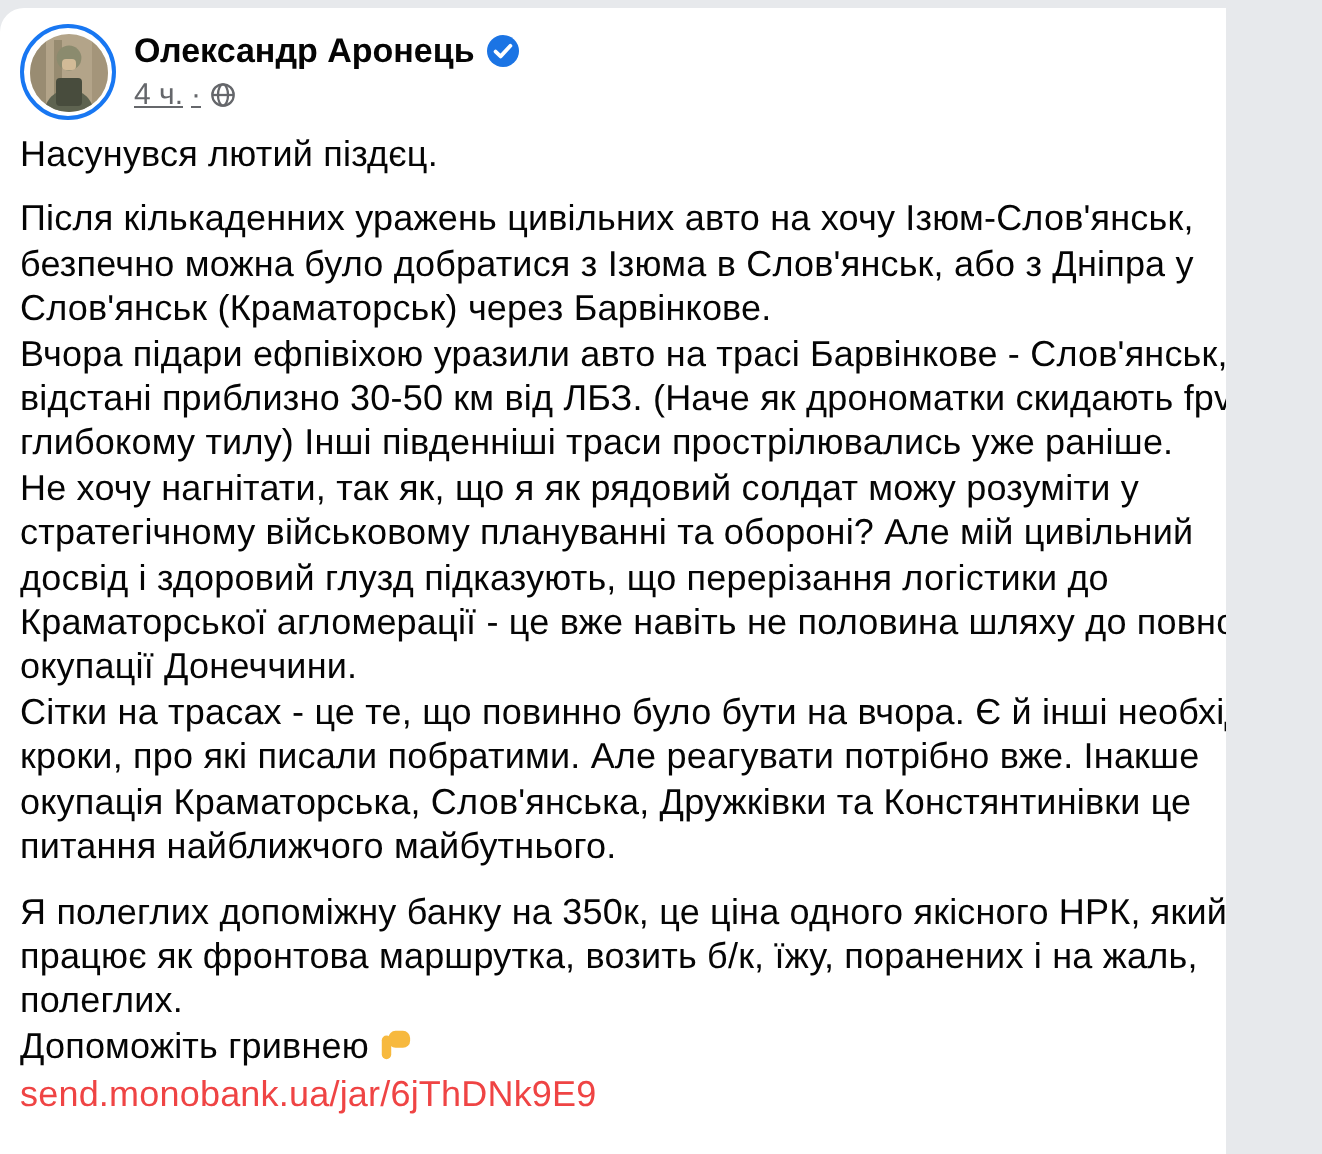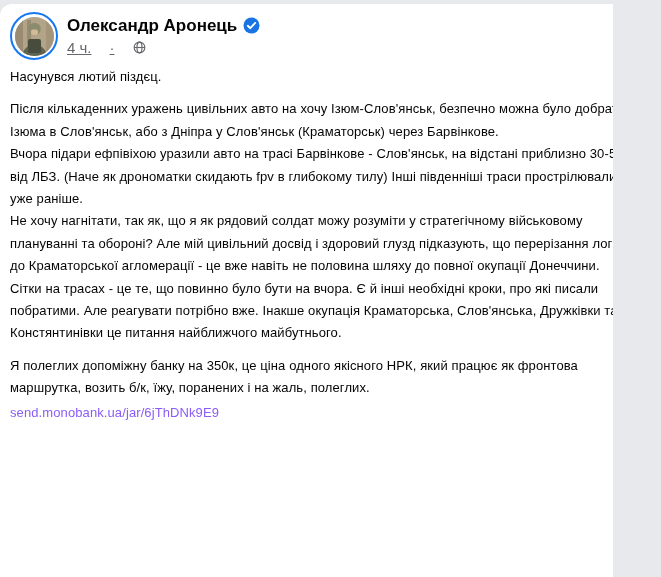--- a/index.html
+++ b/index.html
@@ -65,21 +65,21 @@
   .author-name {
     font-size: 17px;
     font-weight: bold;
     color: #050505;
     line-height: 21px;
     cursor: pointer;
   }
   .meta-row {
     display: flex;
     align-items: center;
-    gap: 18px;
+    gap: 4px;
     margin-top: 3px;
     font-size: 15px;
     color: #65676B;
     text-decoration: underline;
   }
   .meta-row .dot-sep { color: #65676B; }
   .timestamp { cursor: pointer; }
   .more-button {
     position: absolute;
     top: 20px;
@@ -89,35 +89,35 @@
     border: none;
     background: transparent;
     border-radius: 50%;
     display: flex;
     align-items: center;
     justify-content: center;
     cursor: pointer;
   }
   
   .post-text {
-    font-size: 13px;
+    font-size: 18px;
     line-height: 22.4px;
     color: #050505;
     letter-spacing: 0.1px;
   }
   .block { margin: 0 0 10px 0; }
   .block:last-child { margin-bottom: 0; }
   .cta-line {
     display: flex;
     align-items: center;
     gap: 5px;
   }
   .link-line { margin-top: 2px; }
   a.mono-link {
-    color: #8b5cf6;
+    color: #ef4444;
     text-decoration: none;
     cursor: pointer;
   }
   svg { display: block; }
   .inline-icon { display: inline-block; vertical-align: -2px; }
 </style>
 </head>
 <body>
 
 <div class="stage">
@@ -176,20 +176,31 @@
         <div>Насунувся лютий піздєц.</div>
       </div>
       <div class="block">
         <div>Після кількаденних уражень цивільних авто на хочу Ізюм-Слов'янськ, безпечно можна було добратися з Ізюма в Слов'янськ, або з Дніпра у Слов'янськ (Краматорськ) через Барвінкове.</div>
         <div>Вчора підари ефпівіхою уразили авто на трасі Барвінкове - Слов'янськ, на відстані приблизно 30-50 км від ЛБЗ. (Наче як дрономатки скидають fpv в глибокому тилу) Інші південніші траси прострілювались уже раніше.</div>
         <div>Не хочу нагнітати, так як, що я як рядовий солдат можу розуміти у стратегічному військовому плануванні та обороні? Але мій цивільний досвід і здоровий глузд підказують, що перерізання логістики до Краматорської агломерації - це вже навіть не половина шляху до повної окупації Донеччини.</div>
         <div>Сітки на трасах - це те, що повинно було бути на вчора. Є й інші необхідні кроки, про які писали побратими. Але реагувати потрібно вже. Інакше окупація Краматорська, Слов'янська, Дружківки та Констянтинівки це питання найближчого майбутнього.</div>
       </div>
       <div class="block">
         <div>Я полеглих допоміжну банку на 350к, це ціна одного якісного НРК, який працює як фронтова маршрутка, возить б/к, їжу, поранених і на жаль, полеглих.</div>
+        <div class="cta-line">
+          <span>Допоможіть гривнею</span>
+          <span class="inline-icon">
+            <svg width="17" height="17" viewBox="0 0 18 18">
+              <g fill="#F7B93E">
+                <rect x="5.5" y="1.5" width="11.5" height="9" rx="3.8"></rect>
+                <rect x="2" y="4" width="5" height="12.5" rx="2.5"></rect>
+              </g>
+            </svg>
+          </span>
+        </div>
         <div class="link-line">
           <a class="mono-link">send.monobank.ua/jar/6jThDNk9E9</a>
         </div>
       </div>
     </div>
 
   </div>
 </div>
 
 </body></html>

